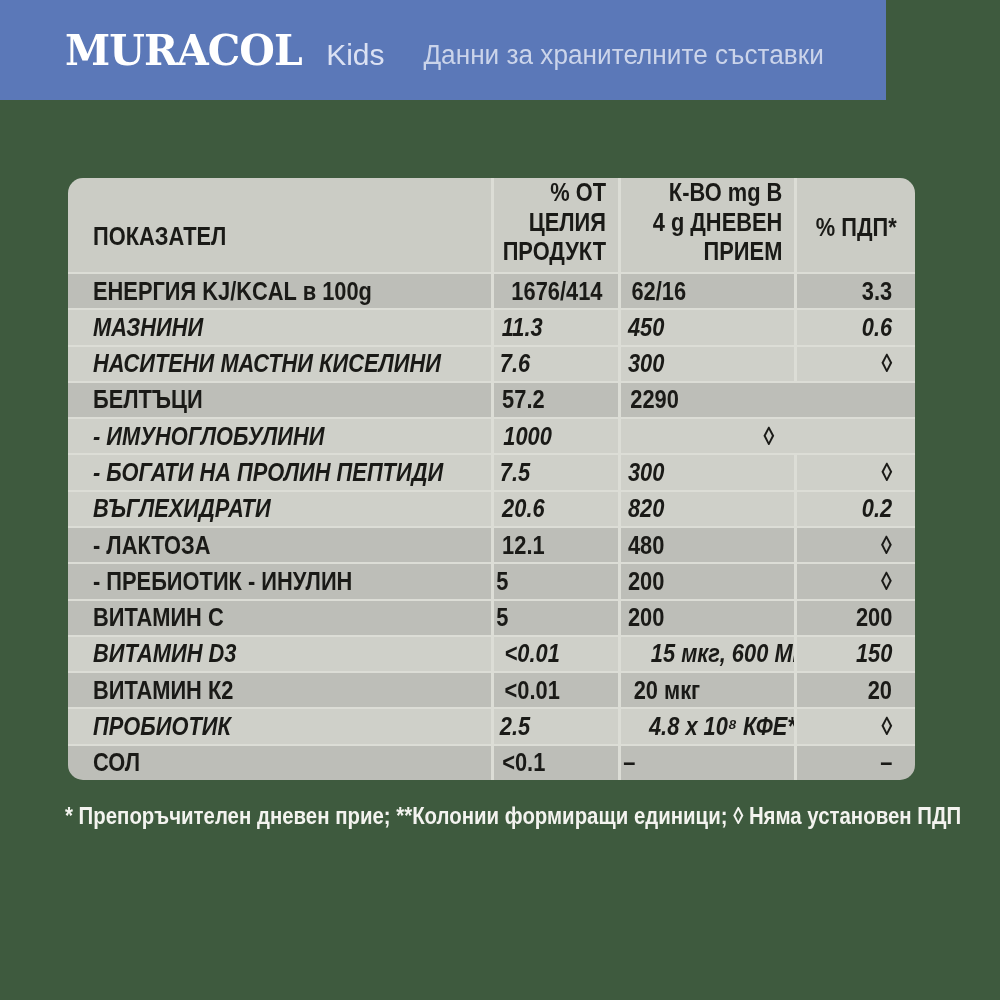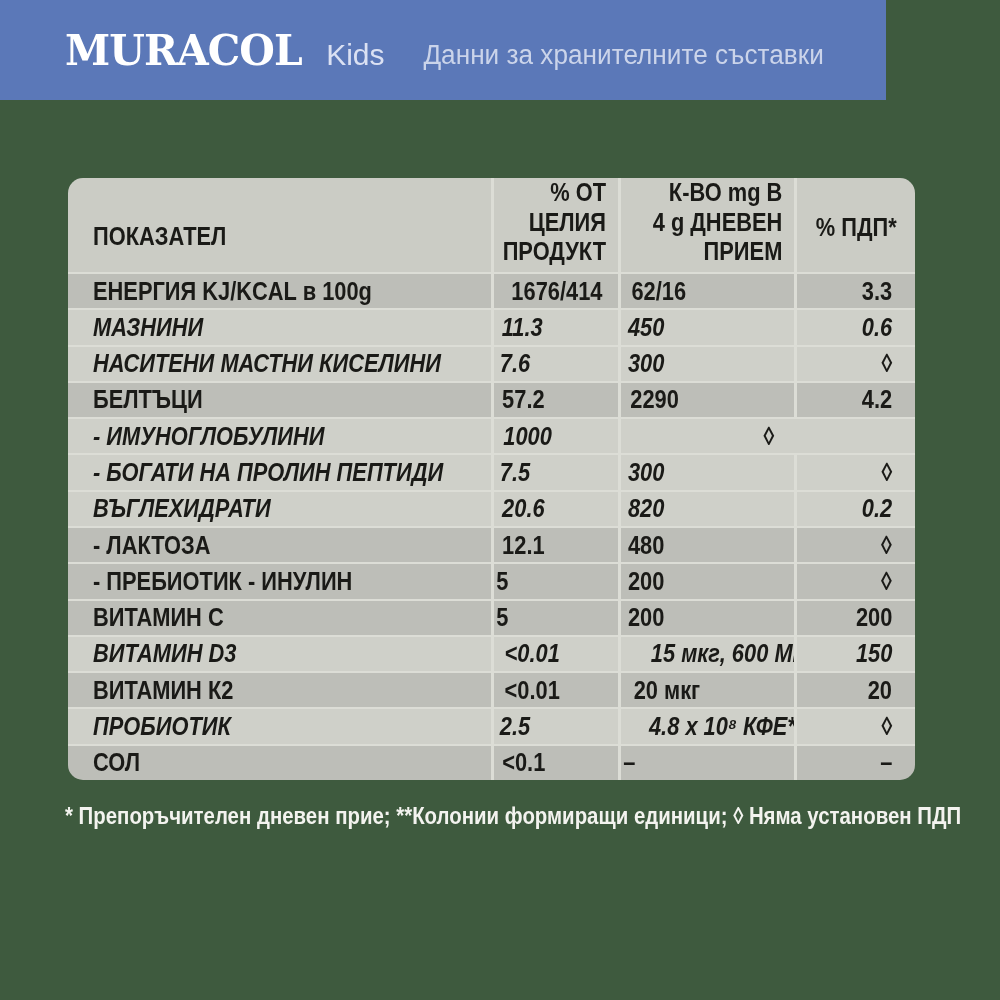--- a/index.html
+++ b/index.html
@@ -133,23 +133,20 @@
   <div class="row dark">
     <div class="td td-indicator">
           <span class="cnd">БЕЛТЪЦИ</span>
         </div>
     <div class="td td-num">
           <span class="cnd">57.2</span>
         </div>
     <div class="td td-num">
           <span class="cnd">2290</span>
         </div>
-    <div class="td td-rdi">
-          <span class="cnd">4.2</span>
-        </div>
   </div>
 
   <div class="row light">
     <div class="td td-indicator">
           <span class="cnd">- ИМУНОГЛОБУЛИНИ</span>
         </div>
     <div class="td td-num">
           <span class="cnd">1000</span>
         </div>
     <div class="td td-rdi">

